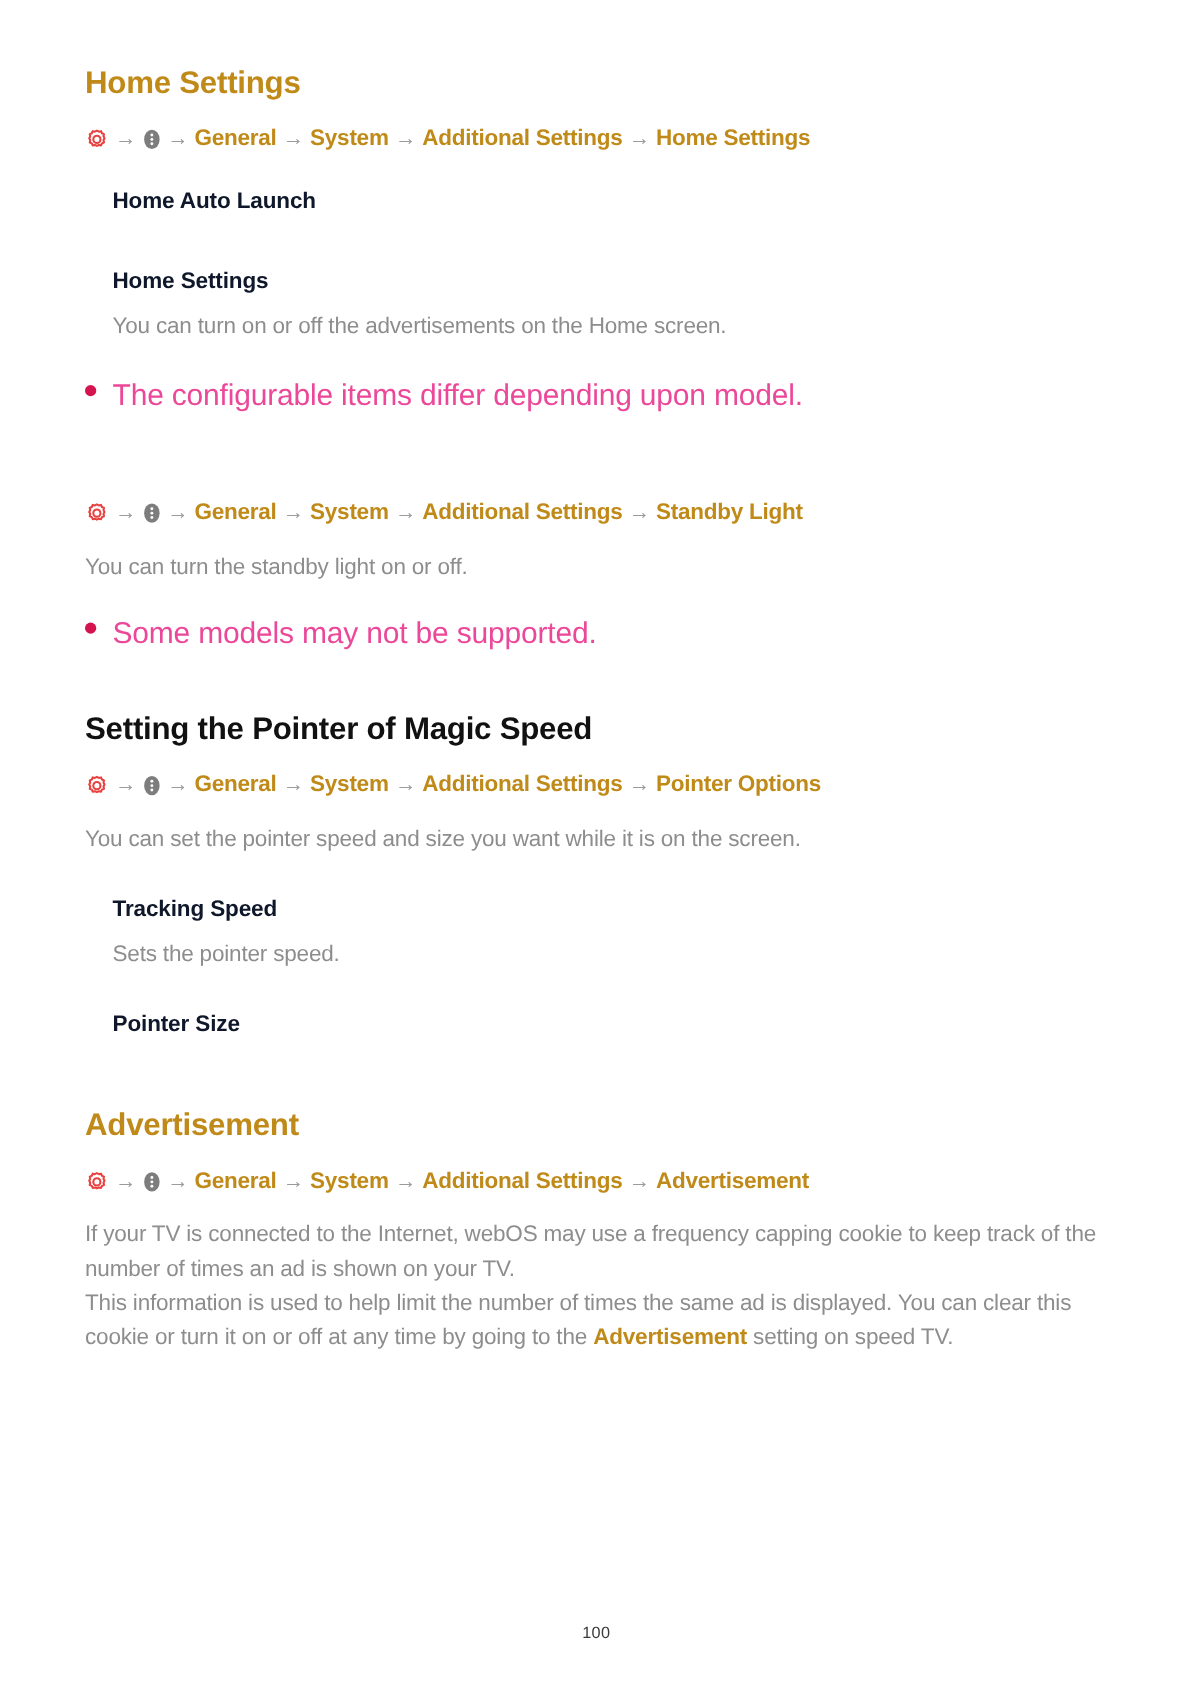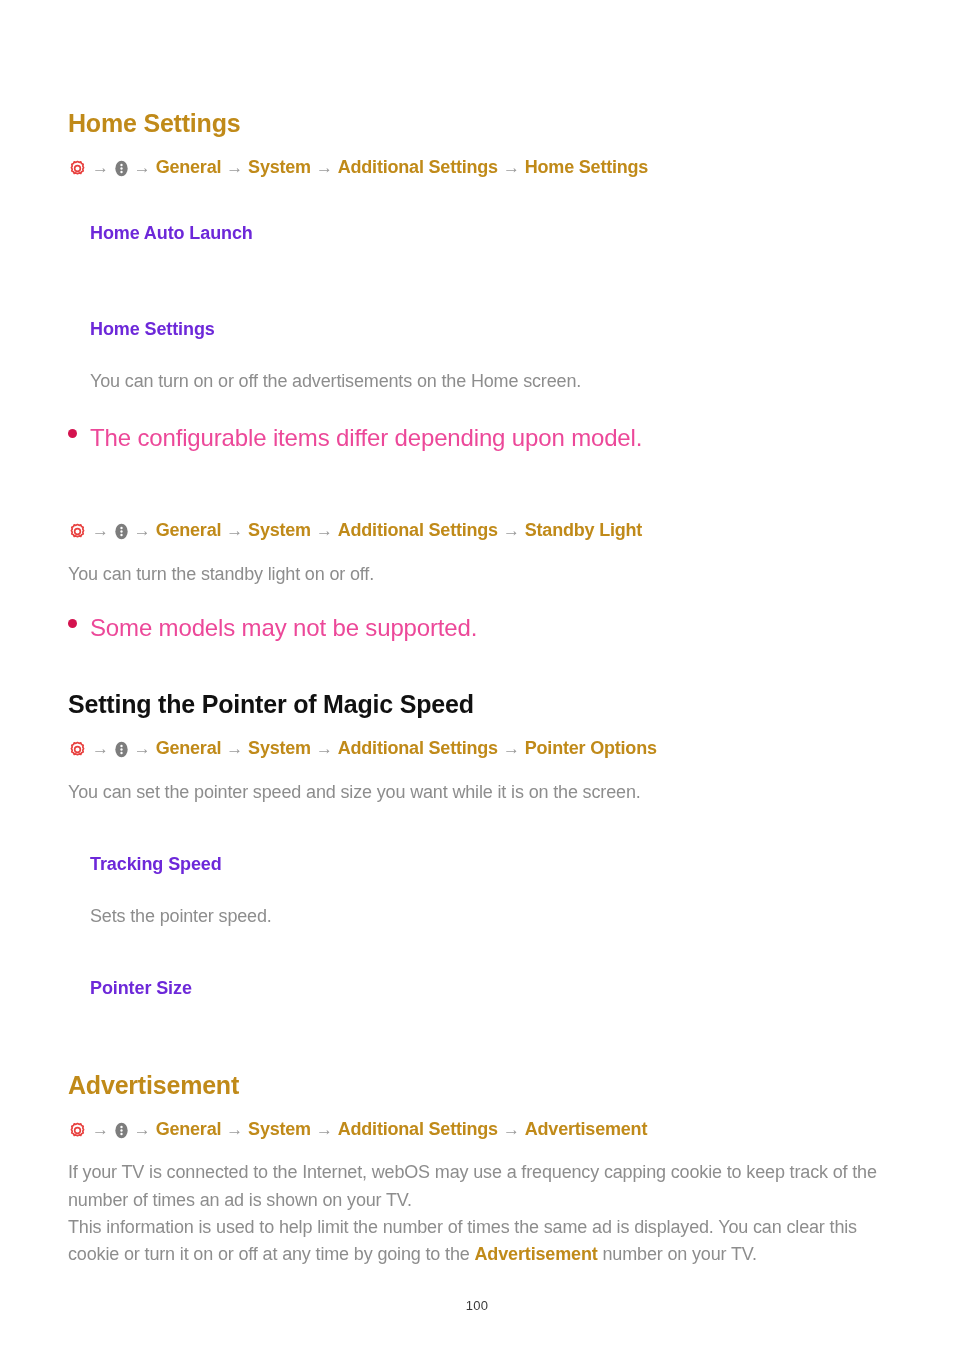--- a/index.html
+++ b/index.html
@@ -12,39 +12,39 @@
     height: 1351px;
     font-family: "Liberation Sans", sans-serif;
     position: relative;
     overflow: hidden;
   }
   .page {
     position: relative;
     width: 954px;
     height: 1282px;
     box-sizing: border-box;
-    padding: 109px 68px 0 68px;
+    padding: 52px 68px 0 68px;
   }
 
   
   .h-main {
     font-size: 25px;
     font-weight: bold;
     line-height: 1.12;
     margin: 0;
     letter-spacing: -0.2px;
   }
   .h-main.gold { color: #c08a19; }
   .h-main.black { color: #111111; }
 
   .h-sub {
     font-size: 18px;
     font-weight: bold;
-    color: #6d28d9;
-    margin: 16px;
+    color: #0f172a;
+    margin: 0;
     line-height: 1.2;
     letter-spacing: -0.1px;
   }
 
   
   .crumb {
     display: flex;
     align-items: center;
     flex-wrap: nowrap;
     font-size: 18px;
@@ -315,17 +315,17 @@
     <span class="sep">→</span>
     <span class="crumb-text">Additional Settings</span>
     <span class="sep">→</span>
     <span class="crumb-text">Advertisement</span>
   </div>
 
   <div class="gap-crumb-body"></div>
 
   <p class="p">If your TV is connected to the Internet, webOS may use a frequency capping cookie to keep track of the number of times an ad is shown on your TV.</p>
 
-  <p class="p"><span>This information is used to help limit the number of times the same ad is displayed. You can clear this cookie or turn it on or off at any time by going to the </span><b class="gold">Advertisement</b><span> number on your TV.</span></p>
+  <p class="p"><span>This information is used to help limit the number of times the same ad is displayed. You can clear this cookie or turn it on or off at any time by going to the </span><b class="gold">Advertisement</b><span> setting on speed TV.</span></p>
 
   <div class="folio">100</div>
 
 </div>
 
 </body></html>

